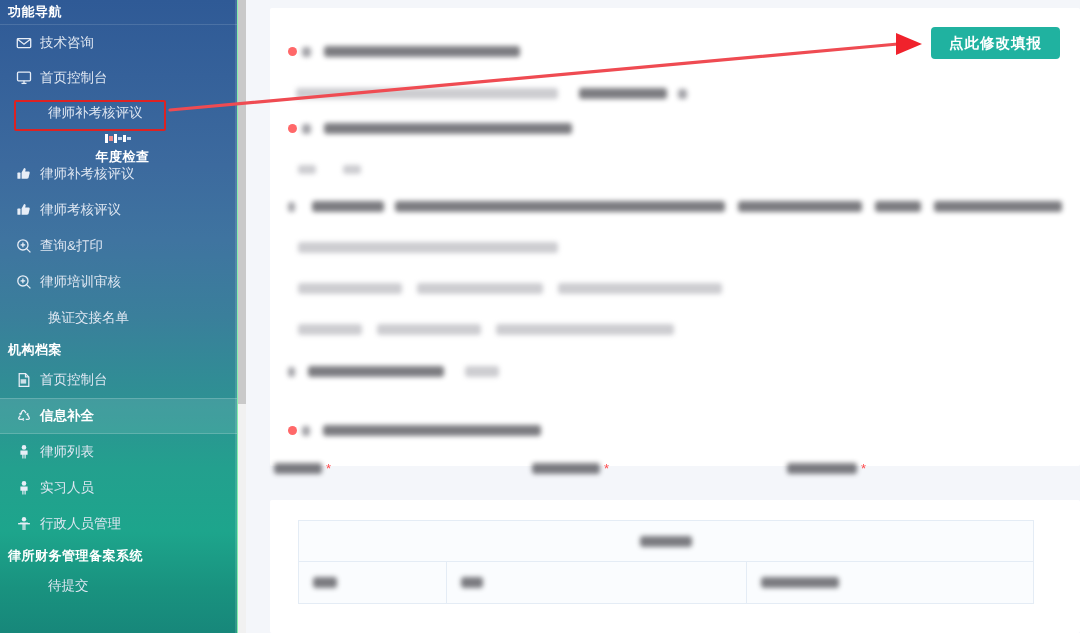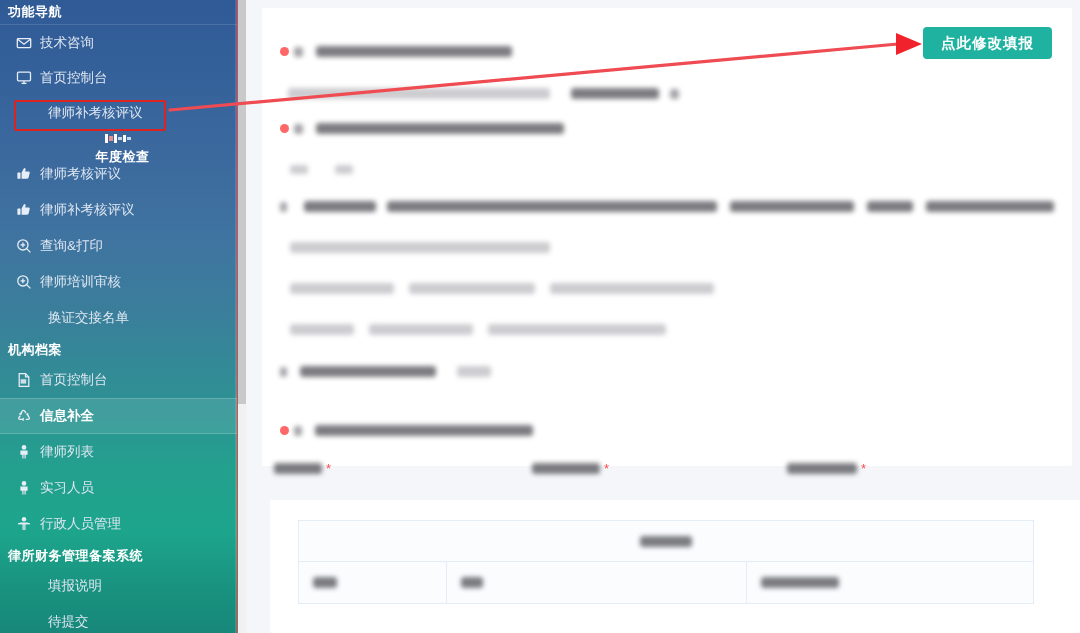--- a/index.html
+++ b/index.html
@@ -6,21 +6,21 @@
   * { box-sizing: border-box; }
   html, body {
     margin: 0; padding: 0;
     width: 1080px; height: 633px;
     overflow: hidden;
     font-family: "Liberation Sans", "DejaVu Sans", sans-serif;
   }
   #app {
     position: relative;
     width: 1080px; height: 633px;
-    background: #ef4444;
+    background: #86efac;
     overflow: hidden;
   }
 
   
   #sidebar {
     position: absolute; left: 0; top: 0;
     width: 237px; height: 633px;
     background: linear-gradient(to bottom,
         #2f5a96 0%,
         #35619a 12%,
@@ -122,21 +122,21 @@
     width: 834px; height: 633px;
     background: #f4f6fa;
     overflow: hidden;
   }
 
   .card {
     position: absolute;
     background: #ffffff;
   }
   #card-top {
-    left: 16px; top: 8px;
+    left: 24px; top: 8px;
     width: 810px; height: 458px;
     border-radius: 2px;
   }
   #card-bottom {
     left: 24px; top: 500px;
     width: 810px; height: 133px;
     border-radius: 2px;
   }
 
   
@@ -297,31 +297,31 @@
       <span class="lbl">年度检查</span>
     </div>
 
     <div class="side-item">
       <span class="ico">
         <svg width="16" height="16" viewBox="0 0 16 16" fill="currentColor">
           <path d="M5.6 6.6 L8.1 1.9 c1.1 0 1.7 .7 1.5 1.8 l-.4 1.9 h3.3 c.9 0 1.4 .7 1.2 1.5 l-1.1 4.5 c-.2 .8 -.8 1.2 -1.6 1.2 H5.6 z"></path>
           <rect x="1.4" y="6.6" width="3.1" height="6.2" rx="0.6"></rect>
         </svg>
       </span>
-      <span class="lbl">律师考核评议</span>
+      <span class="lbl">律师补考核评议</span>
     </div>
 
     <div class="side-item">
       <span class="ico">
         <svg width="16" height="16" viewBox="0 0 16 16" fill="currentColor">
           <path d="M5.6 6.6 L8.1 1.9 c1.1 0 1.7 .7 1.5 1.8 l-.4 1.9 h3.3 c.9 0 1.4 .7 1.2 1.5 l-1.1 4.5 c-.2 .8 -.8 1.2 -1.6 1.2 H5.6 z"></path>
           <rect x="1.4" y="6.6" width="3.1" height="6.2" rx="0.6"></rect>
         </svg>
       </span>
-      <span class="lbl">律师补考核评议</span>
+      <span class="lbl">律师考核评议</span>
     </div>
 
     <div class="side-item">
       <span class="ico">
         <svg width="16" height="16" viewBox="0 0 16 16" fill="none" stroke="currentColor" stroke-width="1.3">
           <circle cx="6.9" cy="6.9" r="5.1"></circle>
           <line x1="10.6" y1="10.6" x2="14.4" y2="14.4"></line>
           <line x1="4.6" y1="6.9" x2="9.2" y2="6.9"></line>
           <line x1="6.9" y1="4.6" x2="6.9" y2="9.2"></line>
         </svg>
@@ -402,23 +402,20 @@
           <rect x="2.1" y="7.0" width="11.8" height="1.4"></rect>
         </svg>
       </span>
       <span class="lbl">行政人员管理</span>
     </div>
 
     <div class="side-group-title" style="margin-top:2px;">
       <span class="lbl">律所财务管理备案系统</span>
     </div>
 
-    <div class="side-item no-icon">
-      <span class="lbl">填报说明</span>
-    </div>
 
     <div class="side-item no-icon">
       <span class="lbl">待提交</span>
     </div>
 
     <div id="redbox"></div>
   </nav>
 
   <div id="pagescroll-track"></div>
   <div id="pagescroll-thumb"></div>

